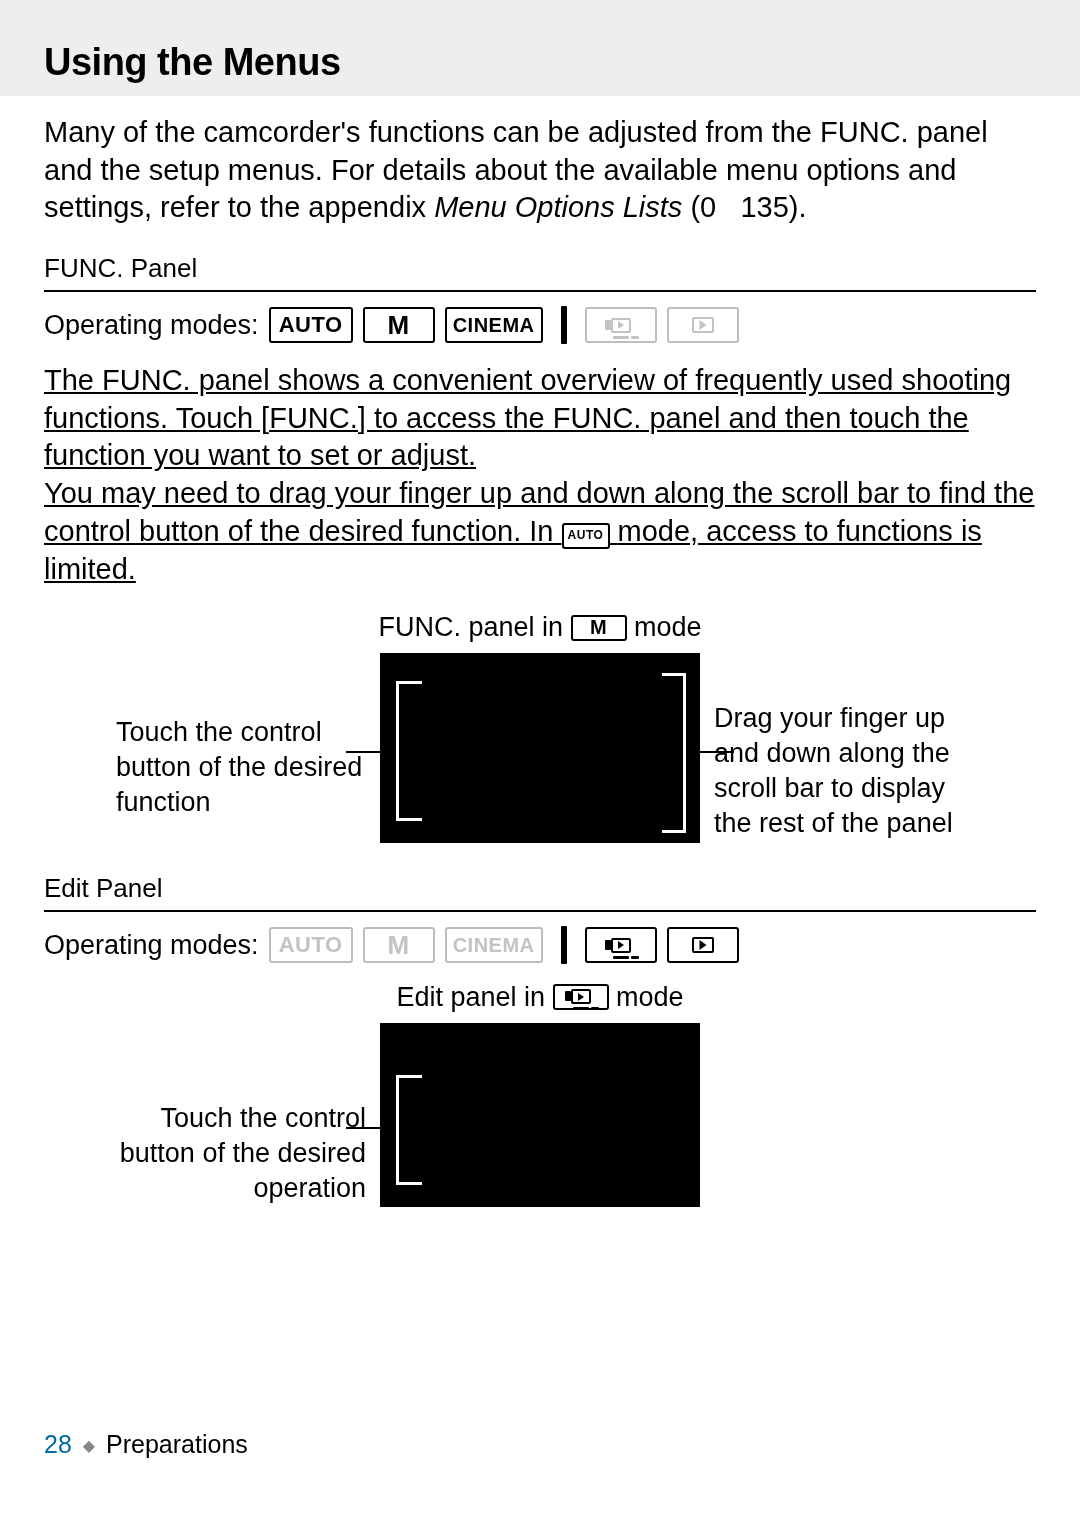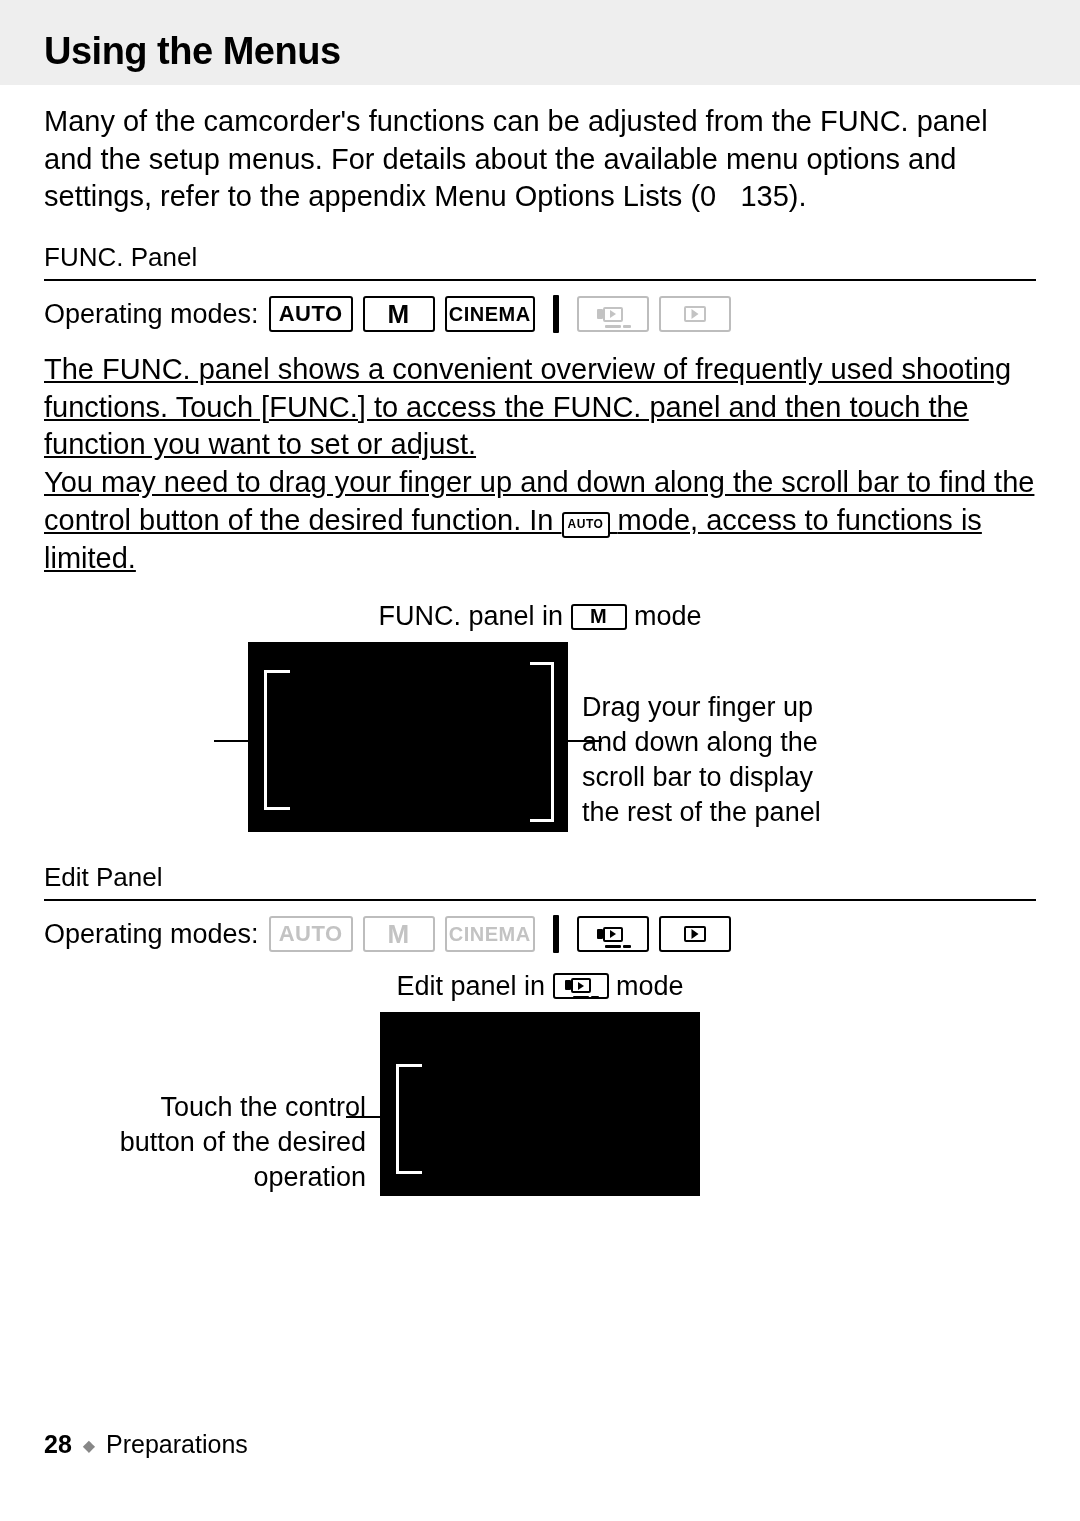--- a/index.html
+++ b/index.html
@@ -12,35 +12,35 @@
   .page {
     width: 1080px;
     min-height: 1521px;
     background: #fff;
     box-sizing: border-box;
     padding: 0 44px 40px 44px;
     position: relative;
   }
   .title-bar {
     margin: 0 -44px 18px -44px;
-    padding: 30px 44px 12px 44px;
+    padding: 41px 44px 12px 44px;
     background: #eeeeee;
   }
   h1.page-title {
     font-size: 38px;
     font-weight: bold;
     margin: 0;
     letter-spacing: -0.5px;
   }
   p.intro {
     font-size: 29px;
     line-height: 1.3;
     margin: 0 0 26px 0;
   }
-  .italic { }
+  .italic { font-style: italic; }
 
   h2.section-h {
     font-size: 26px;
     font-weight: normal;
     margin: 0 0 6px 0;
   }
   .section-rule {
     border: none;
     border-top: 2px solid #000;
     margin: 0 0 14px 0;
@@ -65,21 +65,21 @@
     box-sizing: border-box;
     padding: 0 6px;
     font-size: 22px;
     font-weight: bold;
     color: #000;
     font-family: Arial, Helvetica, sans-serif;
     letter-spacing: 0.5px;
   }
   .mode-box.auto   { width: 84px; }
   .mode-box.m      { width: 72px; font-size: 26px;}
-  .mode-box.cinema { width: 90px; font-size: 20px; }
+  .mode-box.cinema { width: 98px; font-size: 20px; }
   .mode-box.video  { width: 72px; }
   .mode-box.photo  { width: 72px; }
   .mode-box.dim {
     border-color: #bdbdbd;
     color: #c3c3c3;
   }
   .mode-sep {
     width: 6px;
     height: 38px;
     background: #000;
@@ -170,21 +170,21 @@
   .lead-line.l1 { left: -34px; top: 98px; width: 52px; }
   .lead-line.r1 { right: -34px; top: 98px; width: 52px; }
   .lead-line.l2 { left: -34px; top: 104px; width: 52px; }
 
   .footer {
     position: absolute;
     left: 44px;
     bottom: 62px;
     font-size: 25px;
   }
-  .footer .pn { font-weight: bold; color: #000000; }
+  .footer .pn { font-weight: normal; color: #0369a1; }
   .footer .diamond { color: #878787; font-size: 16px; vertical-align: 2px; margin: 0 4px;}
   .footer .chapter { color: #000000; }
 
   
   .vid-icon {
     display: inline-flex;
     align-items: center;
     gap: 1px;
   }
   .vid-icon .body {
@@ -291,20 +291,21 @@
     <span> mode, access to functions is limited.</span>
   </p>
 
   <p class="caption">
     <span>FUNC. panel in </span>
     <span class="inline-chip m">M</span>
     <span> mode</span>
   </p>
 
   <div class="figure-row">
+    <div class="fig-text left">Touch the control button of the desired function</div>
     <div class="panel-wrap">
       <span class="lead-line l1"></span>
       <span class="lead-line r1"></span>
       <div class="panel-block">
         <span class="bracket func-l-out"></span>
         <span class="bracket inner func-l-in"></span>
         <span class="bracket func-r-out"></span>
         <span class="bracket inner func-r-in"></span>
       </div>
     </div>

